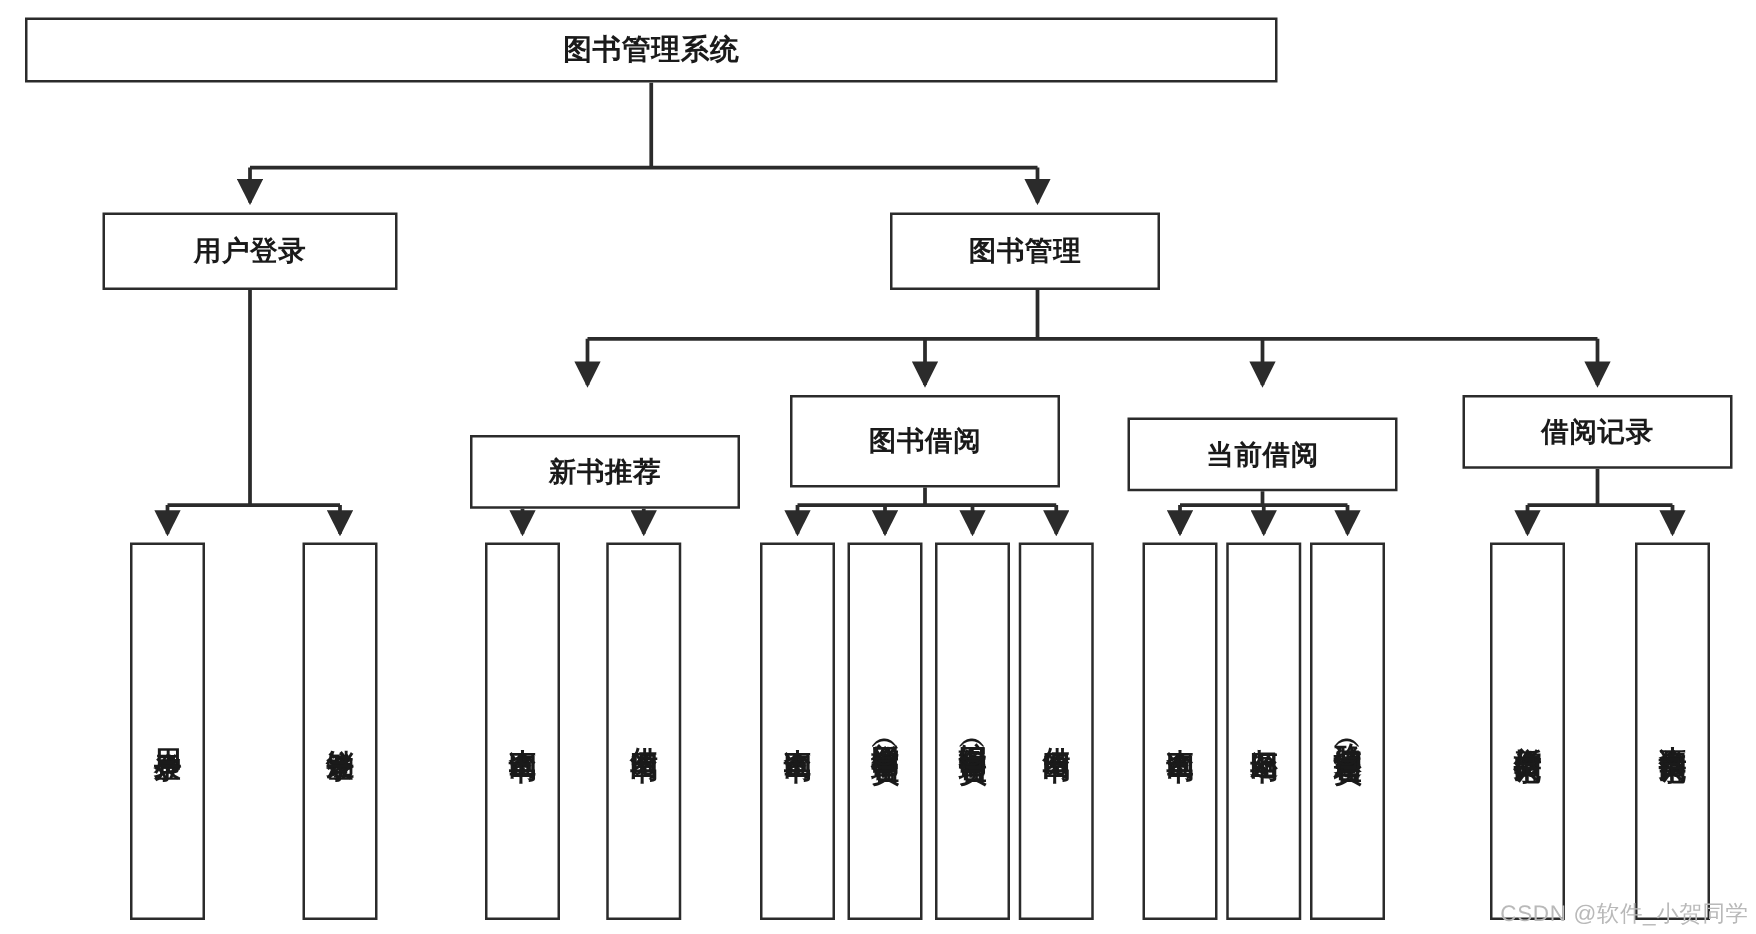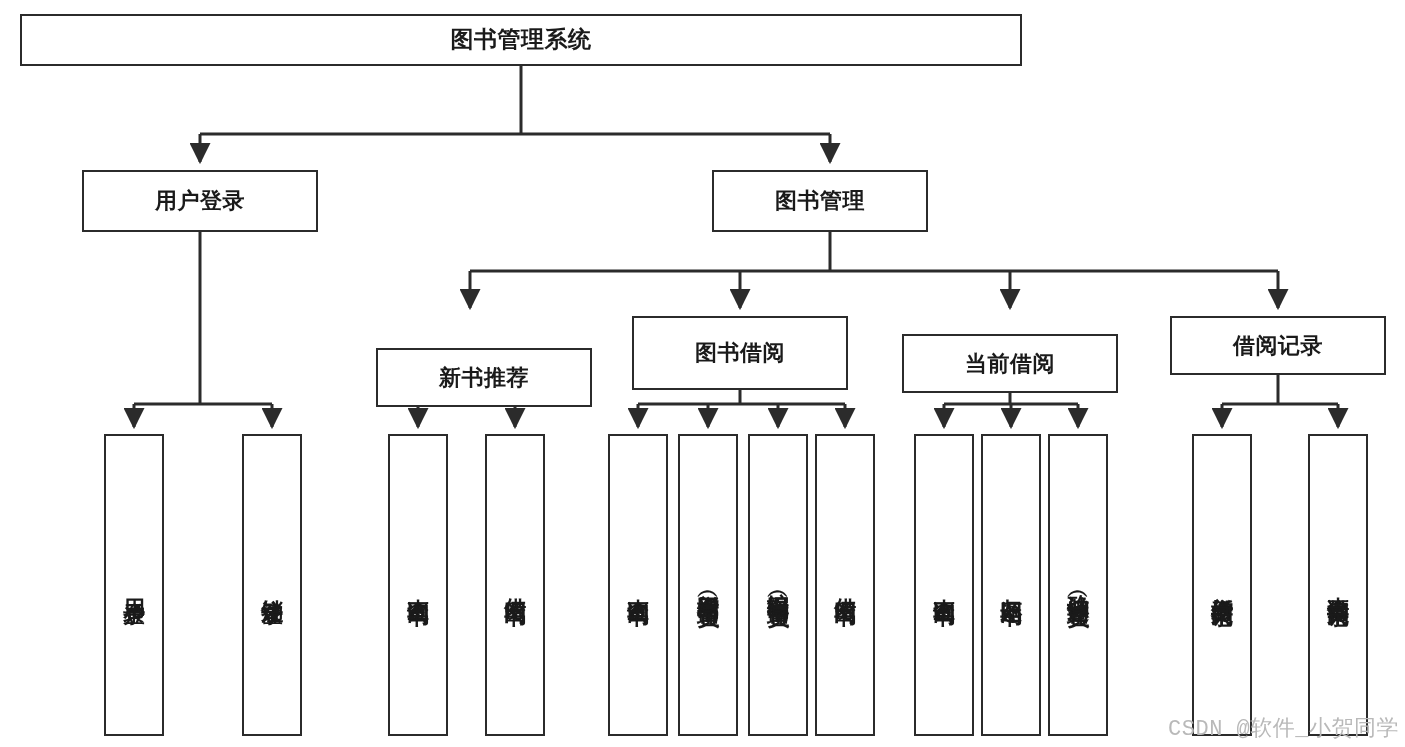--- a/index.html
+++ b/index.html
@@ -63,26 +63,26 @@
     text-orientation: upright;
     font-size: 22px;
     line-height: 1.30;
     letter-spacing: 2px;
     white-space: nowrap;
   }
   #watermark {
     position: absolute;
     right: 6px;
     bottom: 4px;
-    font-size: 22px;
+    font-size: 18px;
     color: #b9b9b9;
     letter-spacing: 0.5px;
     z-index: 5;
     white-space: nowrap;
-    font-family: Liberation Mono, monospace;
+    font-family: Liberation Sans, sans-serif;
   }
 </style>
 </head>
 <body>
 
 <div id="diagram-root">
 
   <svg class="connectors" viewBox="0 0 1405 747" xmlns="http://www.w3.org/2000/svg">
     <defs>
       <marker id="arrow" viewBox="0 0 10 10" refX="9" refY="5" markerWidth="7" markerHeight="7" orient="auto-start-reverse">

